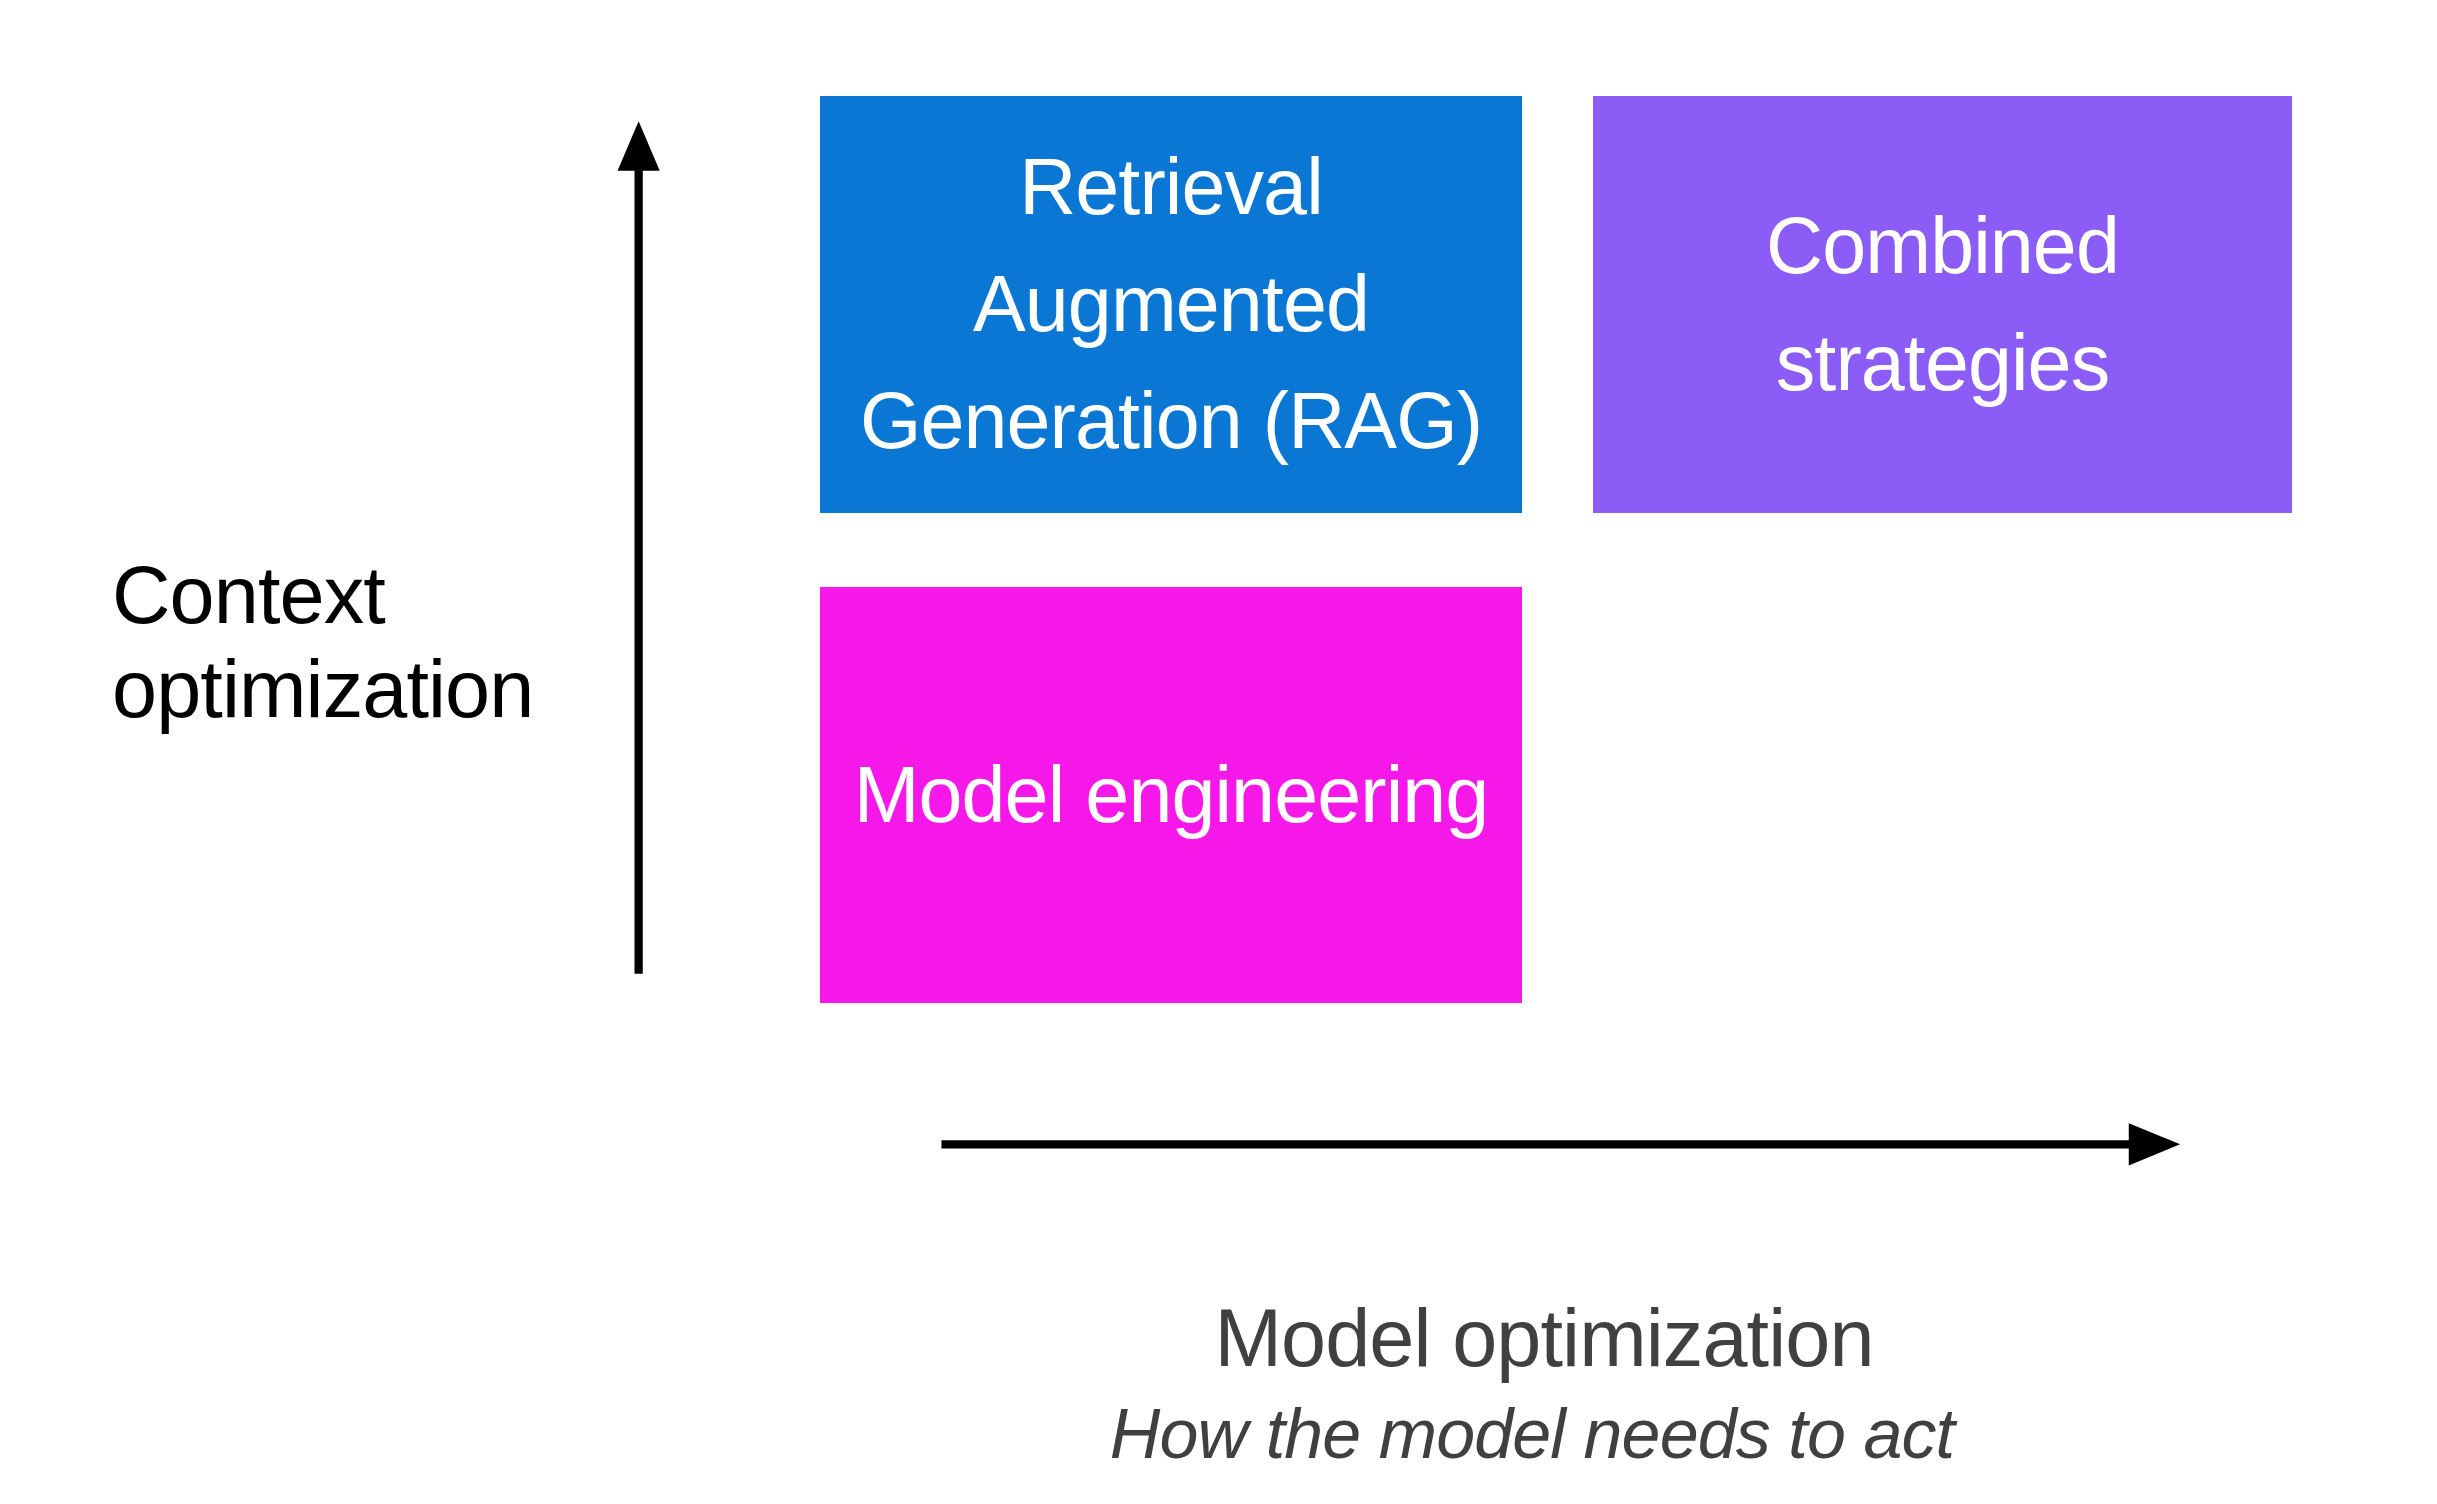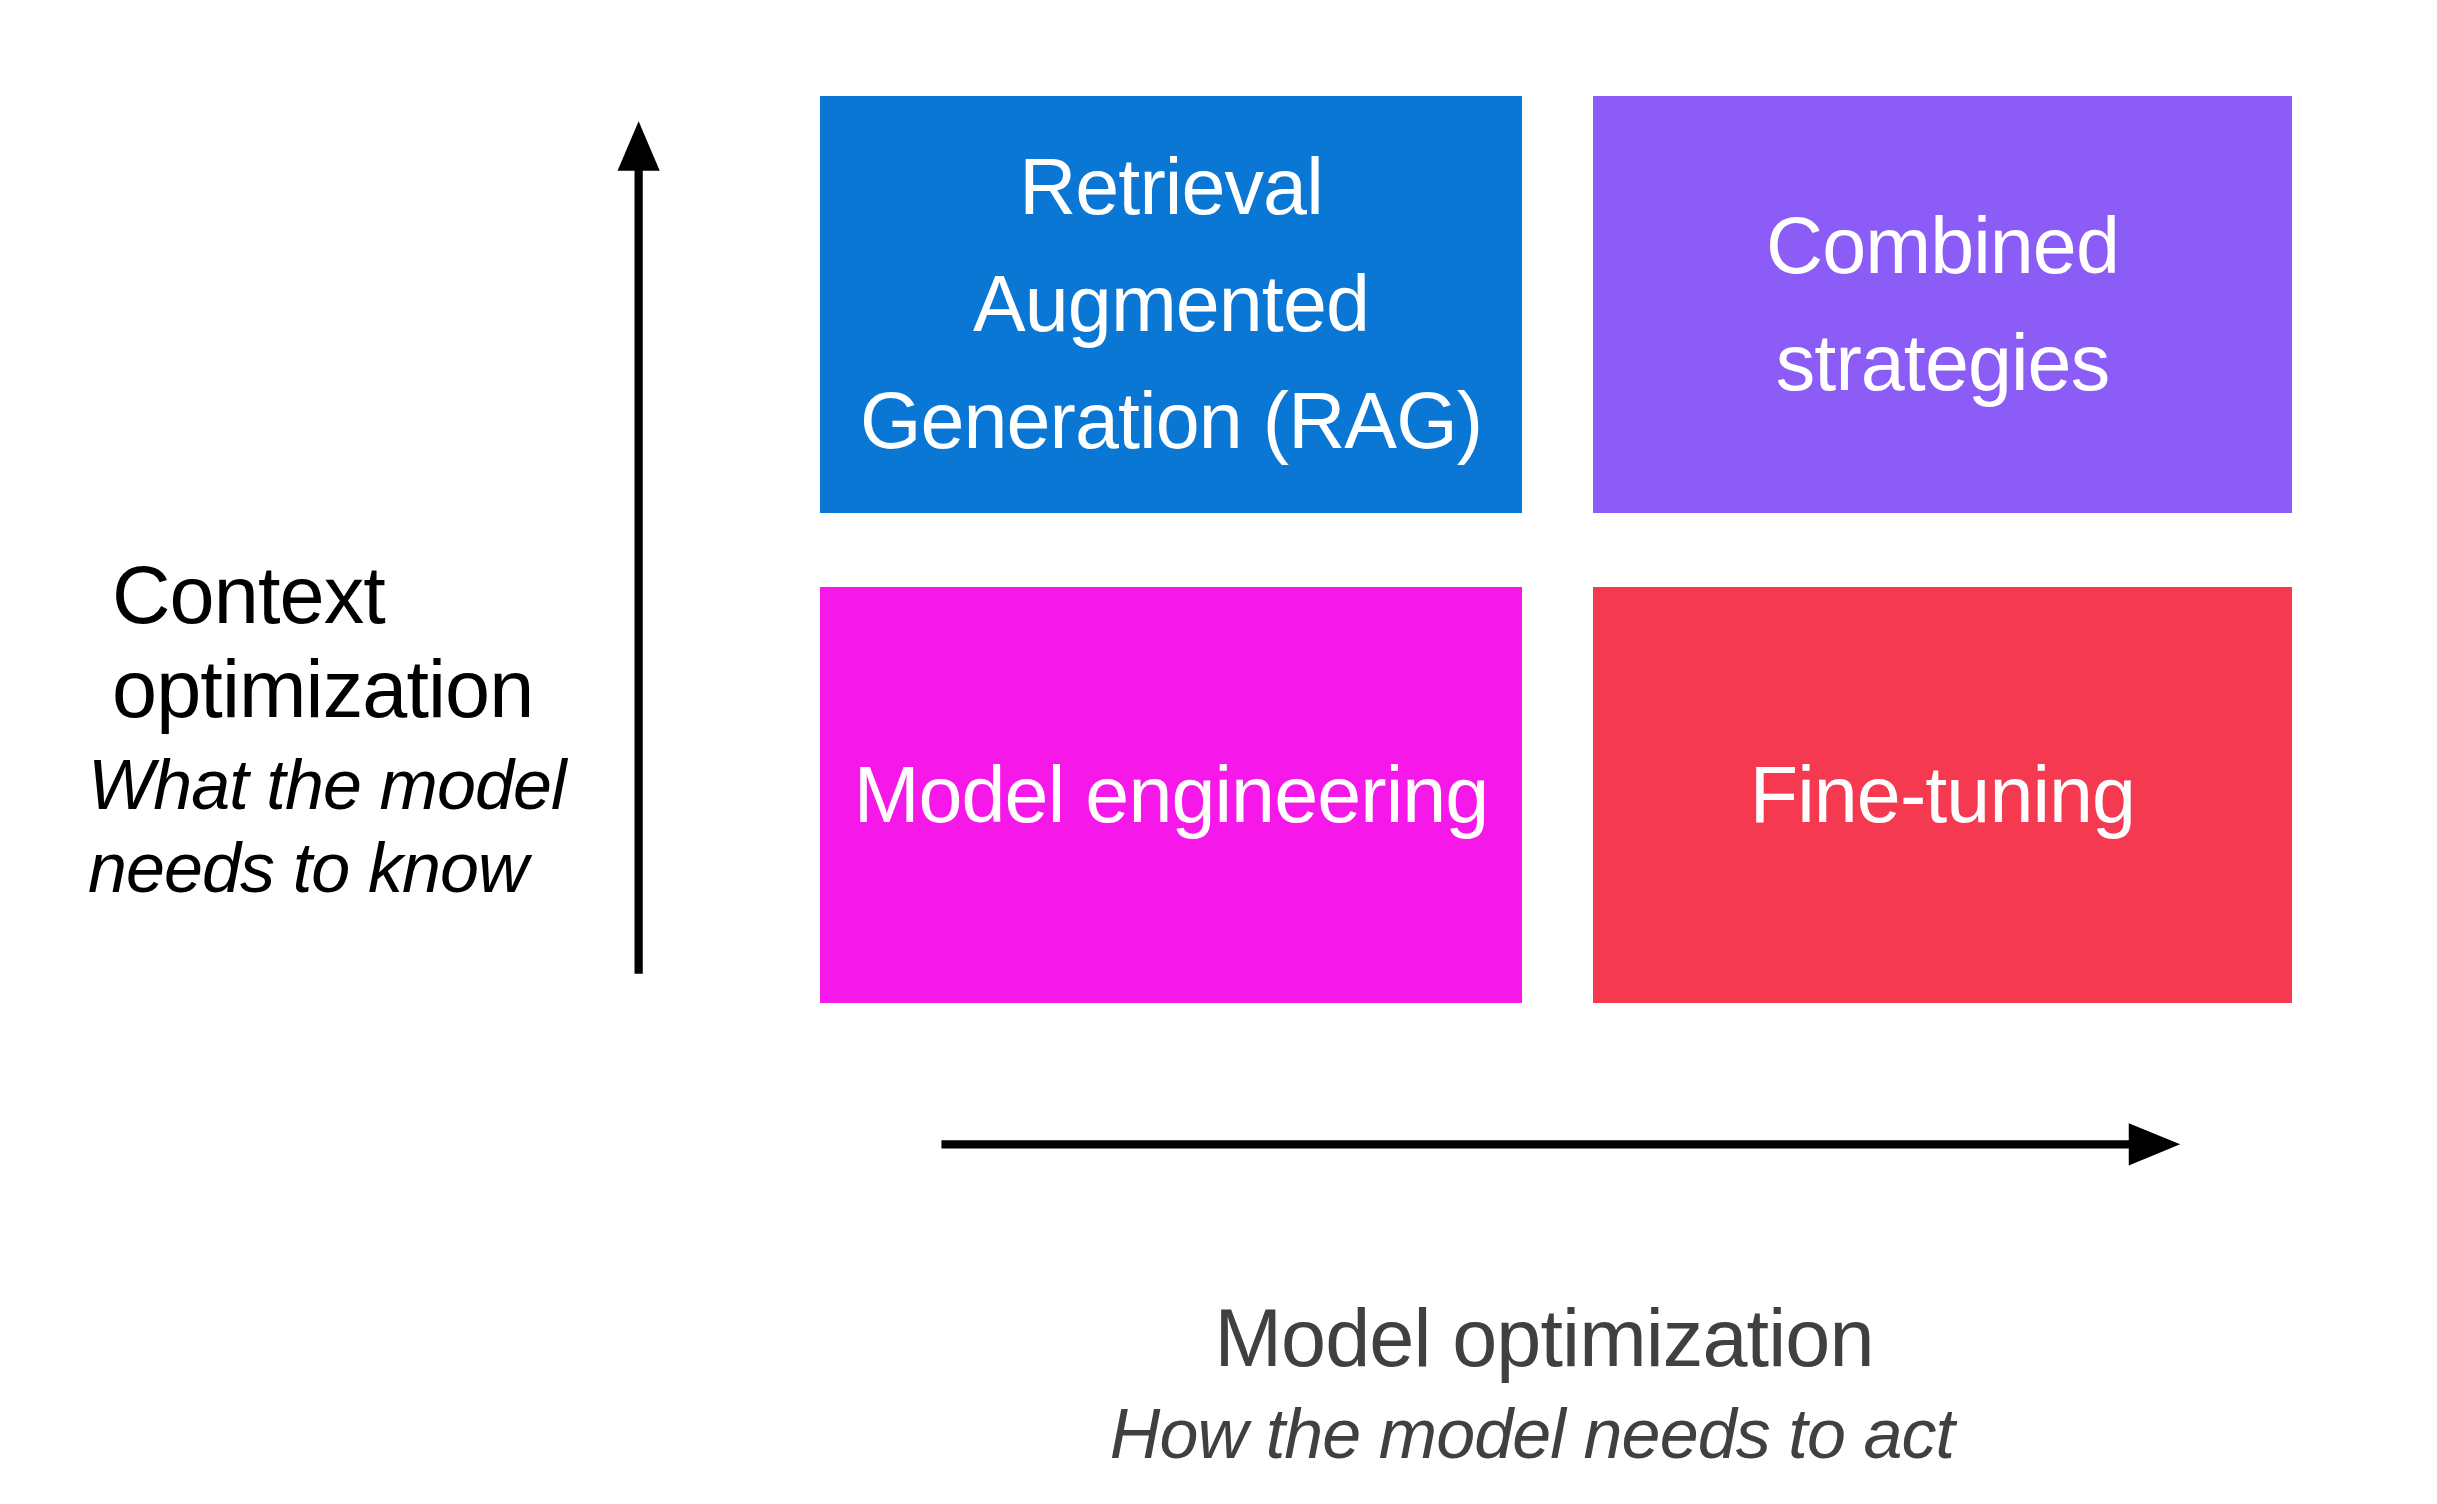--- a/index.html
+++ b/index.html
@@ -91,27 +91,23 @@
   </div>
 
   <div class="quadrant q-top-right" style="background-color: #8b5cf6; color: rgb(255, 255, 255);">
     <span>Combined strategies</span>
   </div>
 
   <div class="quadrant q-bottom-left" style="background-color: rgb(246, 23, 233); color: rgb(255, 255, 255);">
     <span>Model engineering</span>
   </div>
 
-  <div class="quadrant q-bottom-right" style="background-color: rgb(244, 57, 80); color: rgb(255, 255, 255);">
-    <span>Fine-tuning</span>
-  </div>
 
   <div class="axis-label y-axis-label" style="color: rgb(0, 0, 0);">
     <div class="axis-title">Context optimization</div>
-    <div class="axis-subtitle">What the model needs to know</div>
   </div>
 
   <div class="axis-label x-axis-label" style="color: #404040;">
     <div class="axis-title">Model optimization</div>
     <div class="axis-subtitle">How the model needs to act</div>
   </div>
 
 </div>
 
 

